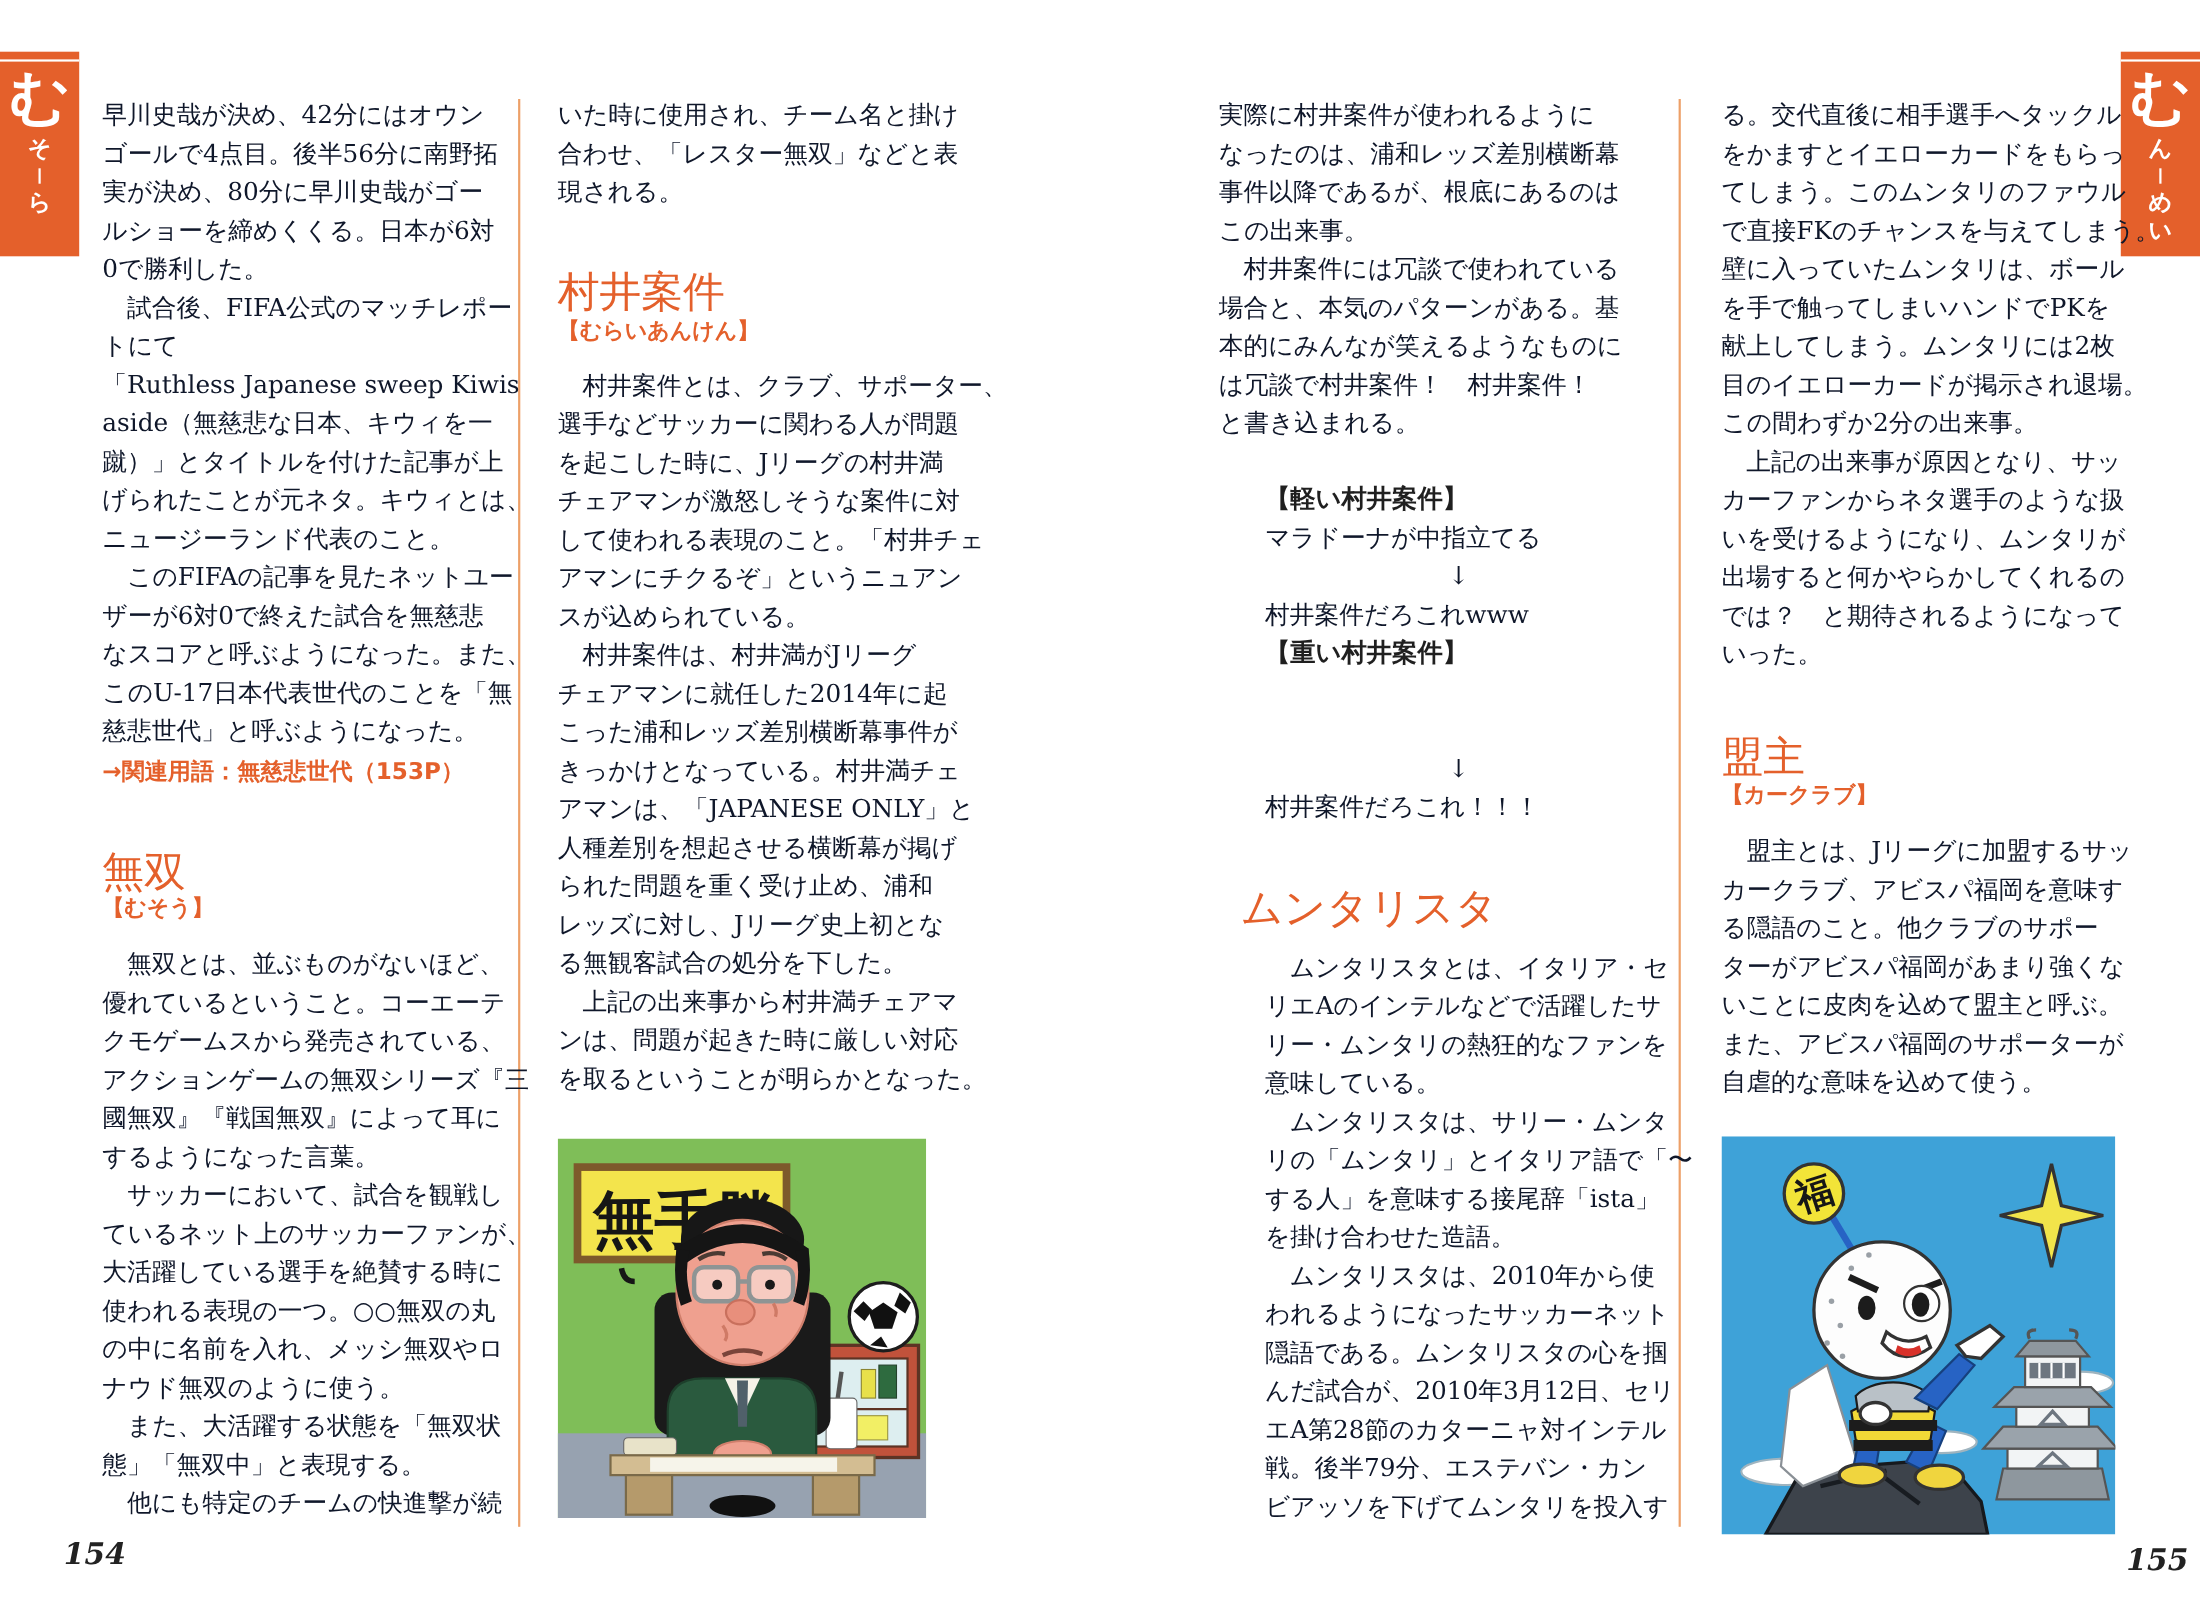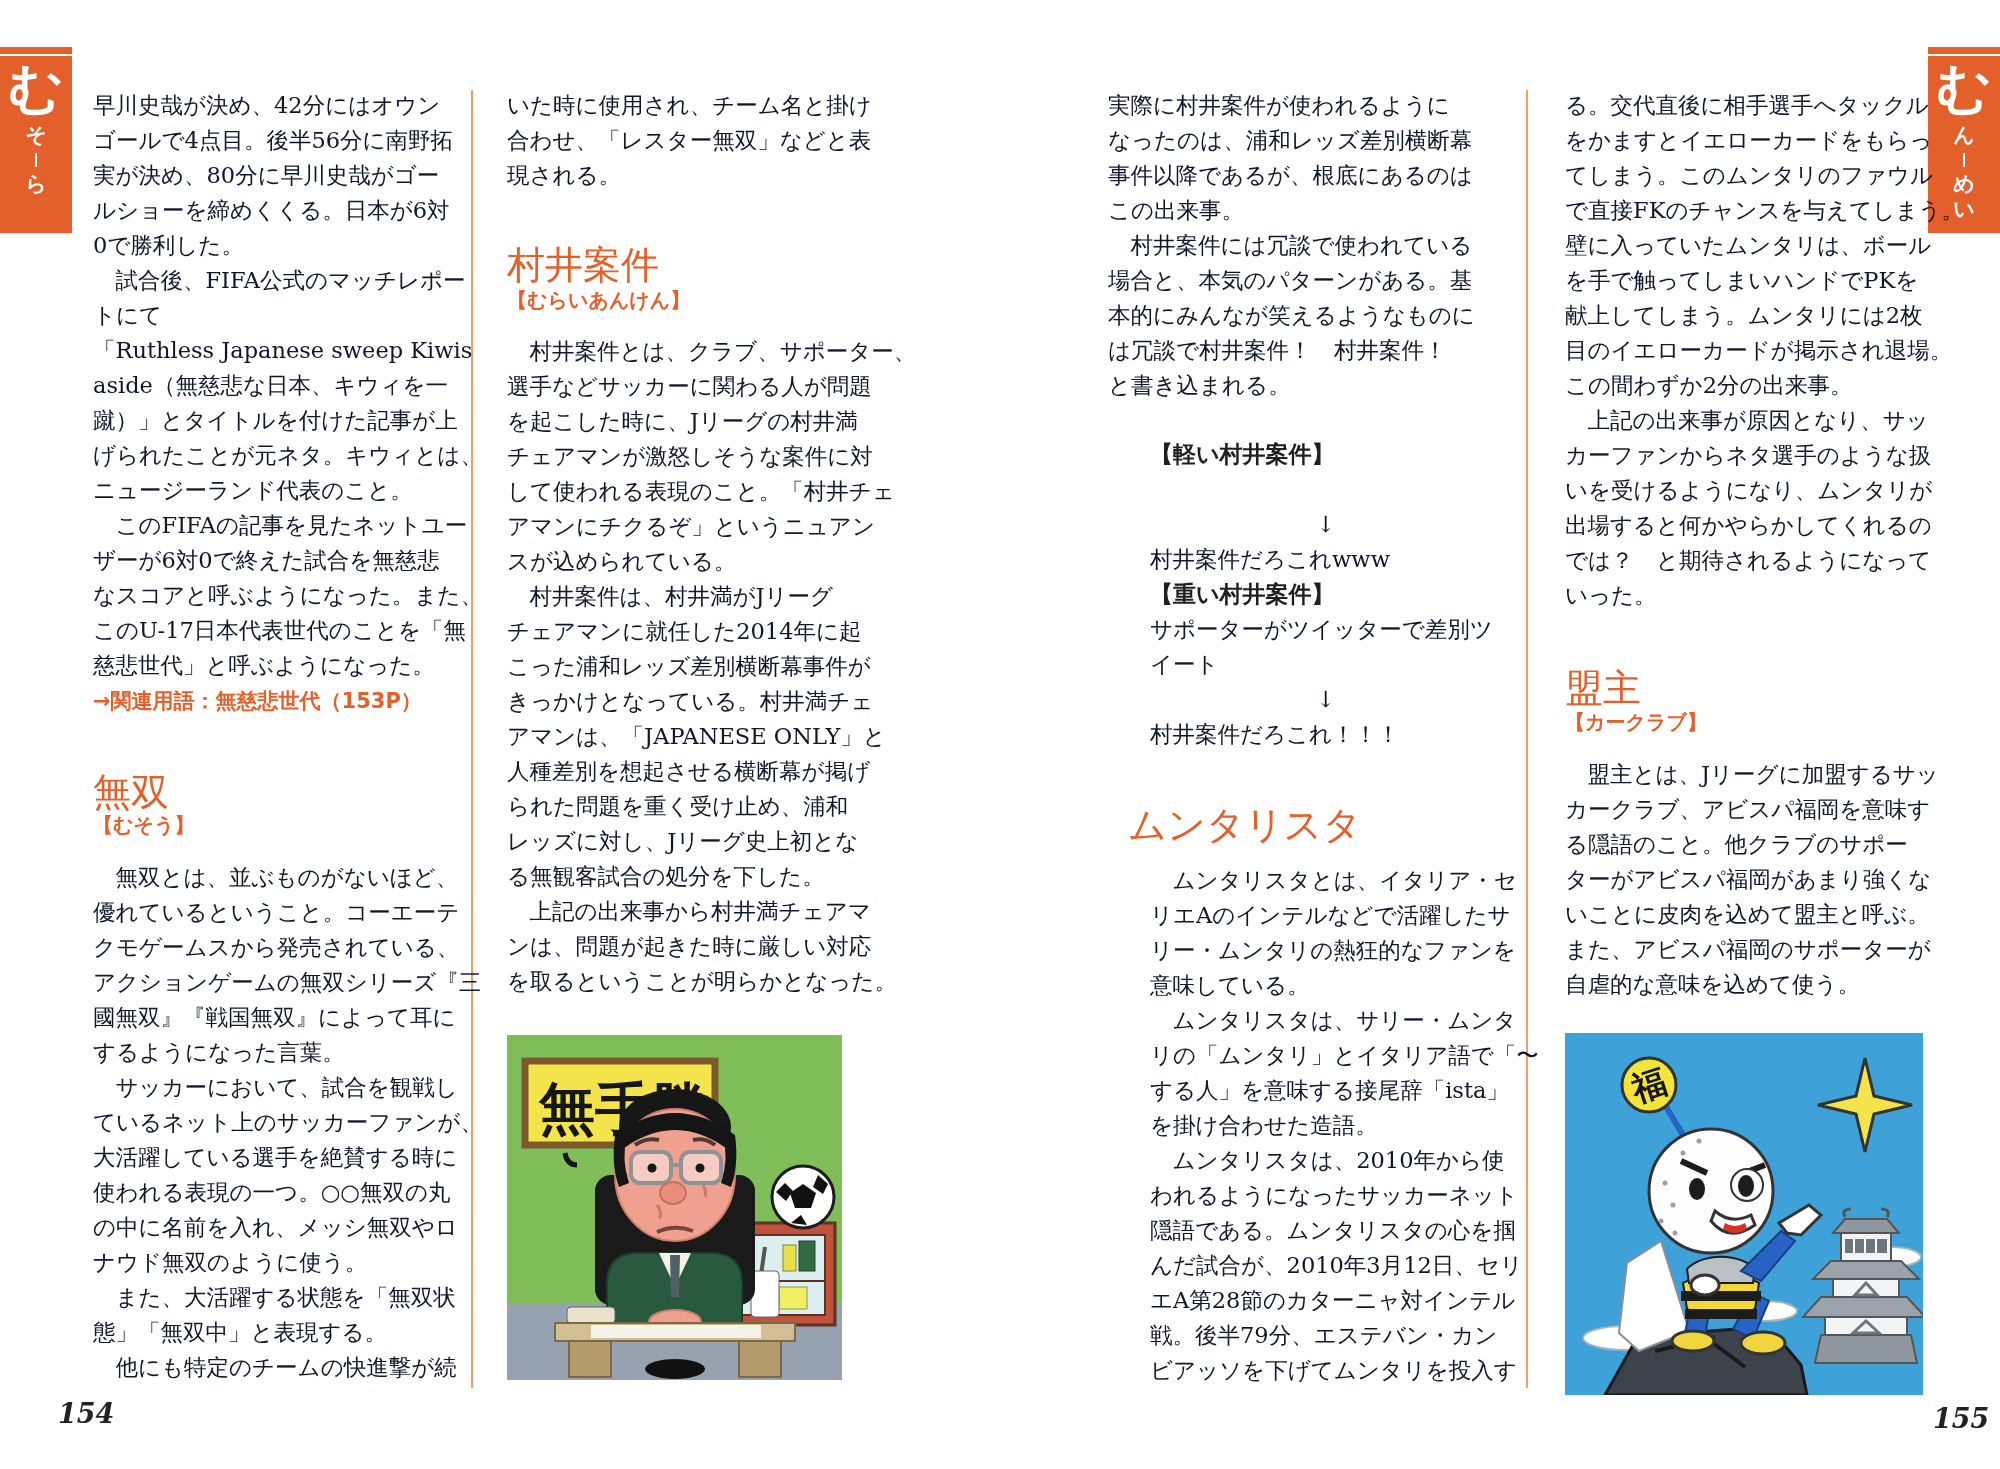--- a/index.html
+++ b/index.html
@@ -193,25 +193,24 @@
   <div class="jtext" style="left:1108px;top:88px;">実際に村井案件が使われるように
 なったのは、浦和レッズ差別横断幕
 事件以降であるが、根底にあるのは
 この出来事。
 　村井案件には冗談で使われている
 場合と、本気のパターンがある。基
 本的にみんなが笑えるようなものに
 は冗談で村井案件！　村井案件！
 と書き込まれる。</div>
   <div class="case-label" style="left:1150px;top:437px;">【軽い村井案件】</div>
+  <div class="jtext" style="left:1150px;top:472px;">マラドーナが中指立てる</div>
   <div class="jtext centerline" style="left:1150px;top:507px;">↓</div>
   <div class="jtext" style="left:1150px;top:542px;">村井案件だろこれwww</div>
   <div class="case-label" style="left:1150px;top:577px;">【重い村井案件】</div>
-  <div class="jtext" style="left:1150px;top:612px;">サポーターがツイッターで差別ツ
-イート</div>
   <div class="jtext centerline" style="left:1150px;top:682px;">↓</div>
   <div class="jtext" style="left:1150px;top:717px;">村井案件だろこれ！！！</div>
   <div class="entry-title" style="left:1128px;top:805px;text-align:center;">ムンタリスタ</div>
   <div class="jtext" style="left:1150px;top:863px;">　ムンタリスタとは、イタリア・セ
 リエAのインテルなどで活躍したサ
 リー・ムンタリの熱狂的なファンを
 意味している。
 　ムンタリスタは、サリー・ムンタ
 リの「ムンタリ」とイタリア語で「〜
 する人」を意味する接尾辞「ista」

